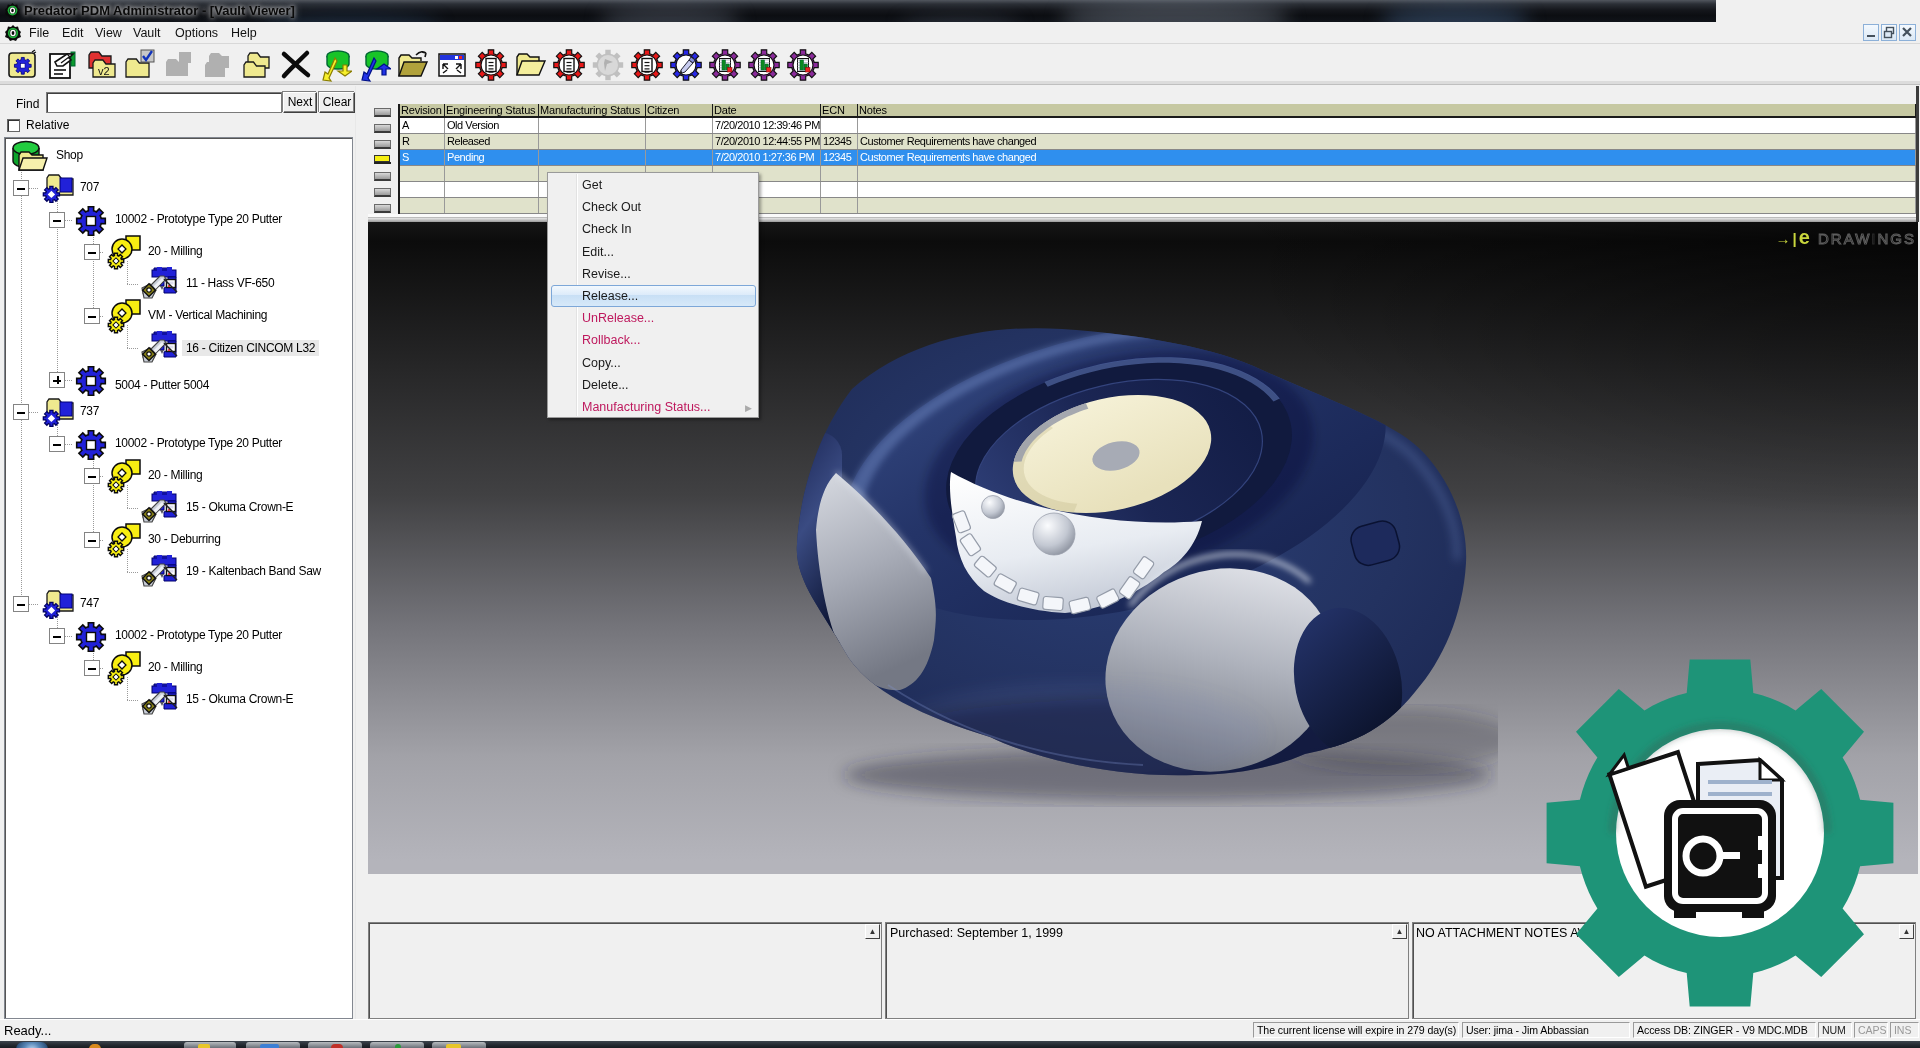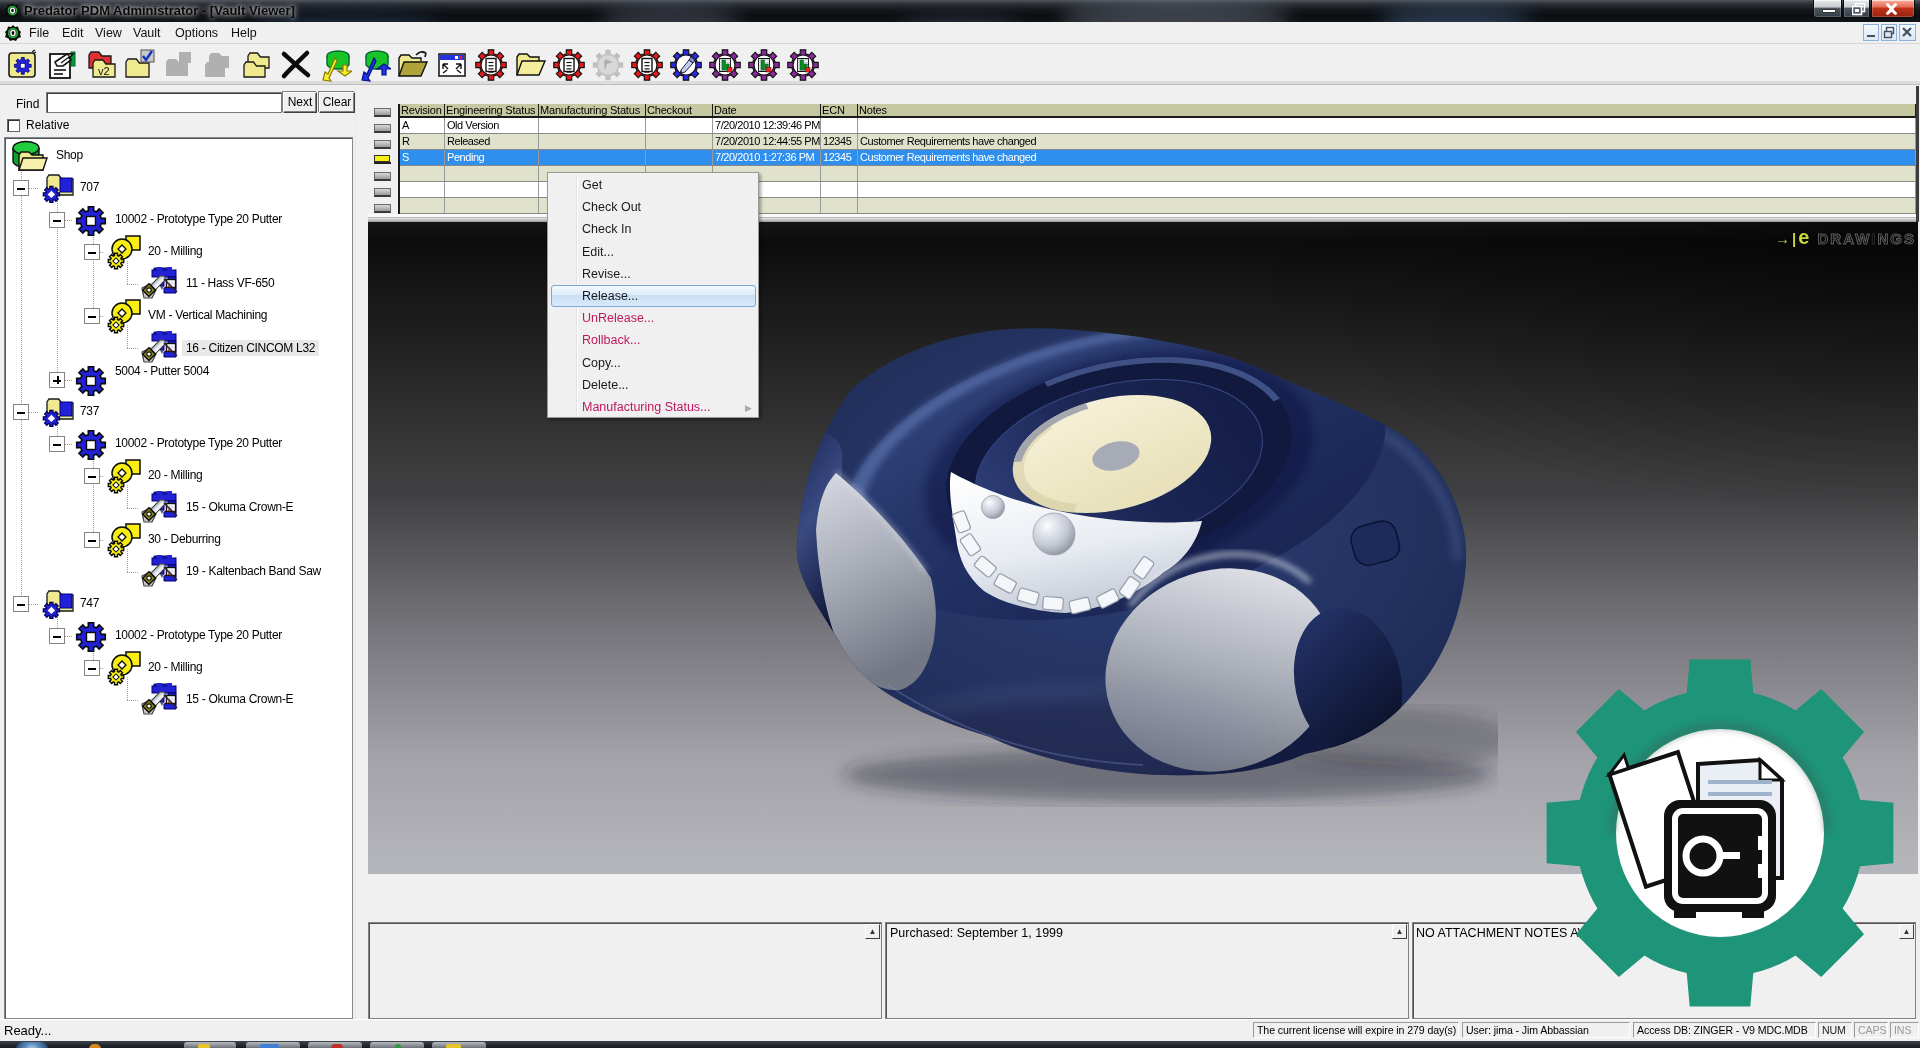--- a/index.html
+++ b/index.html
@@ -1,19 +1,19 @@
 <!DOCTYPE html>
 <html><head><meta charset="utf-8"><style>
 *{margin:0;padding:0;box-sizing:border-box;}
 html,body{width:1920px;height:1048px;overflow:hidden;background:#F0F0F0;
  font-family:"Liberation Sans",sans-serif;-webkit-font-smoothing:none;}
 .abs{position:absolute;}
 #win{position:absolute;left:0;top:0;width:1920px;height:1048px;}
 
-#title{left:0;top:0;width:1920px;height:22px;overflow:hidden;
+#title{left:0;top:0;width:1716px;height:22px;overflow:hidden;
  background:linear-gradient(180deg,#51565e 0%,#2b2f36 18%,#15171c 45%,#0c0e12 70%,#101319 100%);}
 #title .blob{position:absolute;border-radius:50%;filter:blur(9px);}
 #title .txt{position:absolute;left:24px;top:3px;font-size:13px;font-weight:bold;color:#0a0a0a;
  text-shadow:0 0 4px rgba(255,255,255,.85),0 0 9px rgba(255,255,255,.6);}
 .winbtn{position:absolute;top:0;height:18px;border:1px solid #0b0b0b;border-top:none;
  box-shadow:inset 0 1px 0 rgba(255,255,255,.55),inset 0 0 0 1px rgba(255,255,255,.18);}
 
 #menubar{left:0;top:22px;width:1920px;height:22px;background:#F0F0F0;border-bottom:1px solid #d8d8d8;}
 #menubar span.m{position:absolute;top:4px;font-size:12.5px;color:#111;}
 .mdibtn{position:absolute;top:2px;width:16px;height:17px;background:linear-gradient(180deg,#f4f9fe,#dbe8f5);
@@ -414,21 +414,21 @@
     <div class="doth" style="left:57px;top:380px;width:-8px"></div>
     <div class="expbox" style="left:49px;top:372px">
       <i></i>
       <b></b>
     </div>
     <div class="doth" style="left:65px;top:380px;width:7px"></div>
     <svg class="abs" style="left:74px;top:364px" width="34" height="34" viewBox="-2 -2 34 34">
       <path d="M9.7,5.9 L10.5,5.5 L11.4,5.1 L12.4,4.8 L12.3,0.7 L17.7,0.7 L17.6,4.8 L18.6,5.1 L19.5,5.5 L20.3,5.9 L23.2,2.9 L27.1,6.8 L24.1,9.7 L24.5,10.5 L24.9,11.4 L25.2,12.4 L29.3,12.3 L29.3,17.7 L25.2,17.6 L24.9,18.6 L24.5,19.5 L24.1,20.3 L27.1,23.2 L23.2,27.1 L20.3,24.1 L19.5,24.5 L18.6,24.9 L17.6,25.2 L17.7,29.3 L12.3,29.3 L12.4,25.2 L11.4,24.9 L10.5,24.5 L9.7,24.1 L6.8,27.1 L2.9,23.2 L5.9,20.3 L5.5,19.5 L5.1,18.6 L4.8,17.6 L0.7,17.7 L0.7,12.3 L4.8,12.4 L5.1,11.4 L5.5,10.5 L5.9,9.7 L2.9,6.8 L6.8,2.9 Z" fill="#2121d8" stroke="#0b0b0b" stroke-width="1.6"></path>
       <rect x="10.5" y="10.5" width="9" height="9" fill="#fff" stroke="#0b0b0b" stroke-width="1.4"></rect>
     </svg>
-    <div class="trow" style="left:115px;top:364px;">5004 - Putter 5004</div>
+    <div class="trow" style="left:115px;top:378px;">5004 - Putter 5004</div>
     <div class="doth" style="left:21px;top:412px;width:-8px"></div>
     <div class="expbox" style="left:13px;top:404px">
       <i></i>
     </div>
     <div class="doth" style="left:29px;top:412px;width:9px"></div>
     <svg class="abs" style="left:40px;top:396px" width="38" height="34" viewBox="0 0 38 34">
       <path d="M7,23 L7,6 L9,3 L18.700000000000003,3 L21.700000000000003,7 L33,7 L33,23 Z" fill="#EFE98F" stroke="#1a1a1a" stroke-width="1.3"></path>
       <rect x="20" y="6" width="12" height="14" fill="#2121d8" stroke="#000078" stroke-width="1"></rect>
       <g transform="translate(3,14) scale(1.05)">
         <path d="M5.2,3.1 L5.9,2.8 L6.5,2.6 L6.5,0.3 L9.5,0.3 L9.5,2.6 L10.1,2.8 L10.8,3.1 L12.3,1.5 L14.5,3.7 L12.9,5.2 L13.2,5.9 L13.4,6.5 L15.7,6.5 L15.7,9.5 L13.4,9.5 L13.2,10.1 L12.9,10.8 L14.5,12.3 L12.3,14.5 L10.8,12.9 L10.1,13.2 L9.5,13.4 L9.5,15.7 L6.5,15.7 L6.5,13.4 L5.9,13.2 L5.2,12.9 L3.7,14.5 L1.5,12.3 L3.1,10.8 L2.8,10.1 L2.6,9.5 L0.3,9.5 L0.3,6.5 L2.6,6.5 L2.8,5.9 L3.1,5.2 L1.5,3.7 L3.7,1.5 Z" fill="#2121d8" stroke="#000060" stroke-width="1.2"></path>
@@ -573,21 +573,21 @@
       <path d="M2,22 l8,-4 l6,6 l-4,8 l-8,0 Z" fill="#c9ced8" stroke="#444" stroke-width="1.2"></path>
       <rect x="4.6" y="19.6" width="9" height="9" fill="#8a8215" stroke="#111" stroke-width="1.4" transform="rotate(45 9 24)"></rect>
       <circle cx="9" cy="24" r="2.2" fill="#fff" stroke="#111" stroke-width="1.2"></circle>
     </svg>
     <div class="trow" style="left:186px;top:692px;">15 - Okuma Crown-E</div>
 <div class="abs" style="left:1916px;top:86px;width:3px;height:136px;background:#3c3c3c;"></div>
 <div id="tblhdr" class="abs">
       <div class="hc" style="left:32px;width:45px">Revision</div>
       <div class="hc" style="left:77px;width:94px">Engineering Status</div>
       <div class="hc" style="left:171px;width:107px">Manufacturing Status</div>
-      <div class="hc" style="left:278px;width:67px">Checkout</div>
+      <div class="hc" style="left:278px;width:67px">Citizen</div>
       <div class="hc" style="left:345px;width:108px">Date</div>
       <div class="hc" style="left:453px;width:37px">ECN</div>
       <div class="hc" style="left:490px;width:1058px">Notes</div>
     </div>
 <div class="trow2" style="top:118px;background:#fff;">
       <div class="tc" style="left:32px;width:45px;">A</div>
       <div class="tc" style="left:77px;width:94px;">Old Version</div>
       <div class="tc" style="left:171px;width:107px;"></div>
       <div class="tc" style="left:278px;width:67px;"></div>
       <div class="tc" style="left:345px;width:108px;">7/20/2010 12:39:46 PM</div>
@@ -774,21 +774,21 @@
 <ellipse cx="442" cy="350" rx="116" ry="100" transform="rotate(-18 442 350)" fill="url(#rspkg)"></ellipse>
 <path d="M352,286 a116,100 -18 0 1 180,-24" fill="none" stroke="rgba(235,240,248,0.8)" stroke-width="4" filter="url(#blur3)"></path>
 <ellipse cx="570" cy="362" rx="53" ry="75" transform="rotate(-12 570 362)" fill="url(#kidg)"></ellipse>
 <g transform="rotate(-15 598 222)">
             <rect x="574" y="203" width="46" height="40" rx="14" fill="#1D2A5C" stroke="#0A1232" stroke-width="1.5"></rect>
           </g>
 <ellipse cx="300" cy="415" rx="185" ry="52" fill="rgba(120,140,200,0.13)" filter="url(#blur8)"></ellipse>
 <path d="M110,365 Q220,438 365,445" stroke="rgba(130,150,210,0.30)" stroke-width="2" fill="none"></path>
 </g>
 </svg>
-<div id="edw"><span style="color:#c9d63d;font-weight:bold;">→|</span><span style="color:#c9d63d;font-weight:bold;font-size:20px;">e</span><span style="font-weight:bold;color:rgba(0,0,0,0);-webkit-text-stroke:1px #5e5e5e;"> DRAW<span style="-webkit-text-stroke:1px #2a2a2a;">I</span>NGS</span></div>
+<div id="edw"><span style="color:#c9d63d;font-weight:bold;">→|</span><span style="color:#c9d63d;font-weight:bold;font-size:20px;">e</span><span style="font-weight:normal;color:rgba(0,0,0,0);-webkit-text-stroke:1px #5e5e5e;"> DRAW<span style="-webkit-text-stroke:1px #2a2a2a;">I</span>NGS</span></div>
 </div>
 <div id="panelrow" class="abs">
 <div class="panel" style="left:0;width:514px;">
         <div class="sa">▲</div>
       </div>
 <div class="panel" style="left:517px;width:524px;">
         <div class="sa">▲</div>
  <div class="abs" style="left:4px;top:3px;font-size:12.5px;color:#000;">Purchased: September 1, 1999</div>
       </div>
 <div class="panel" style="left:1044px;width:504px;">

